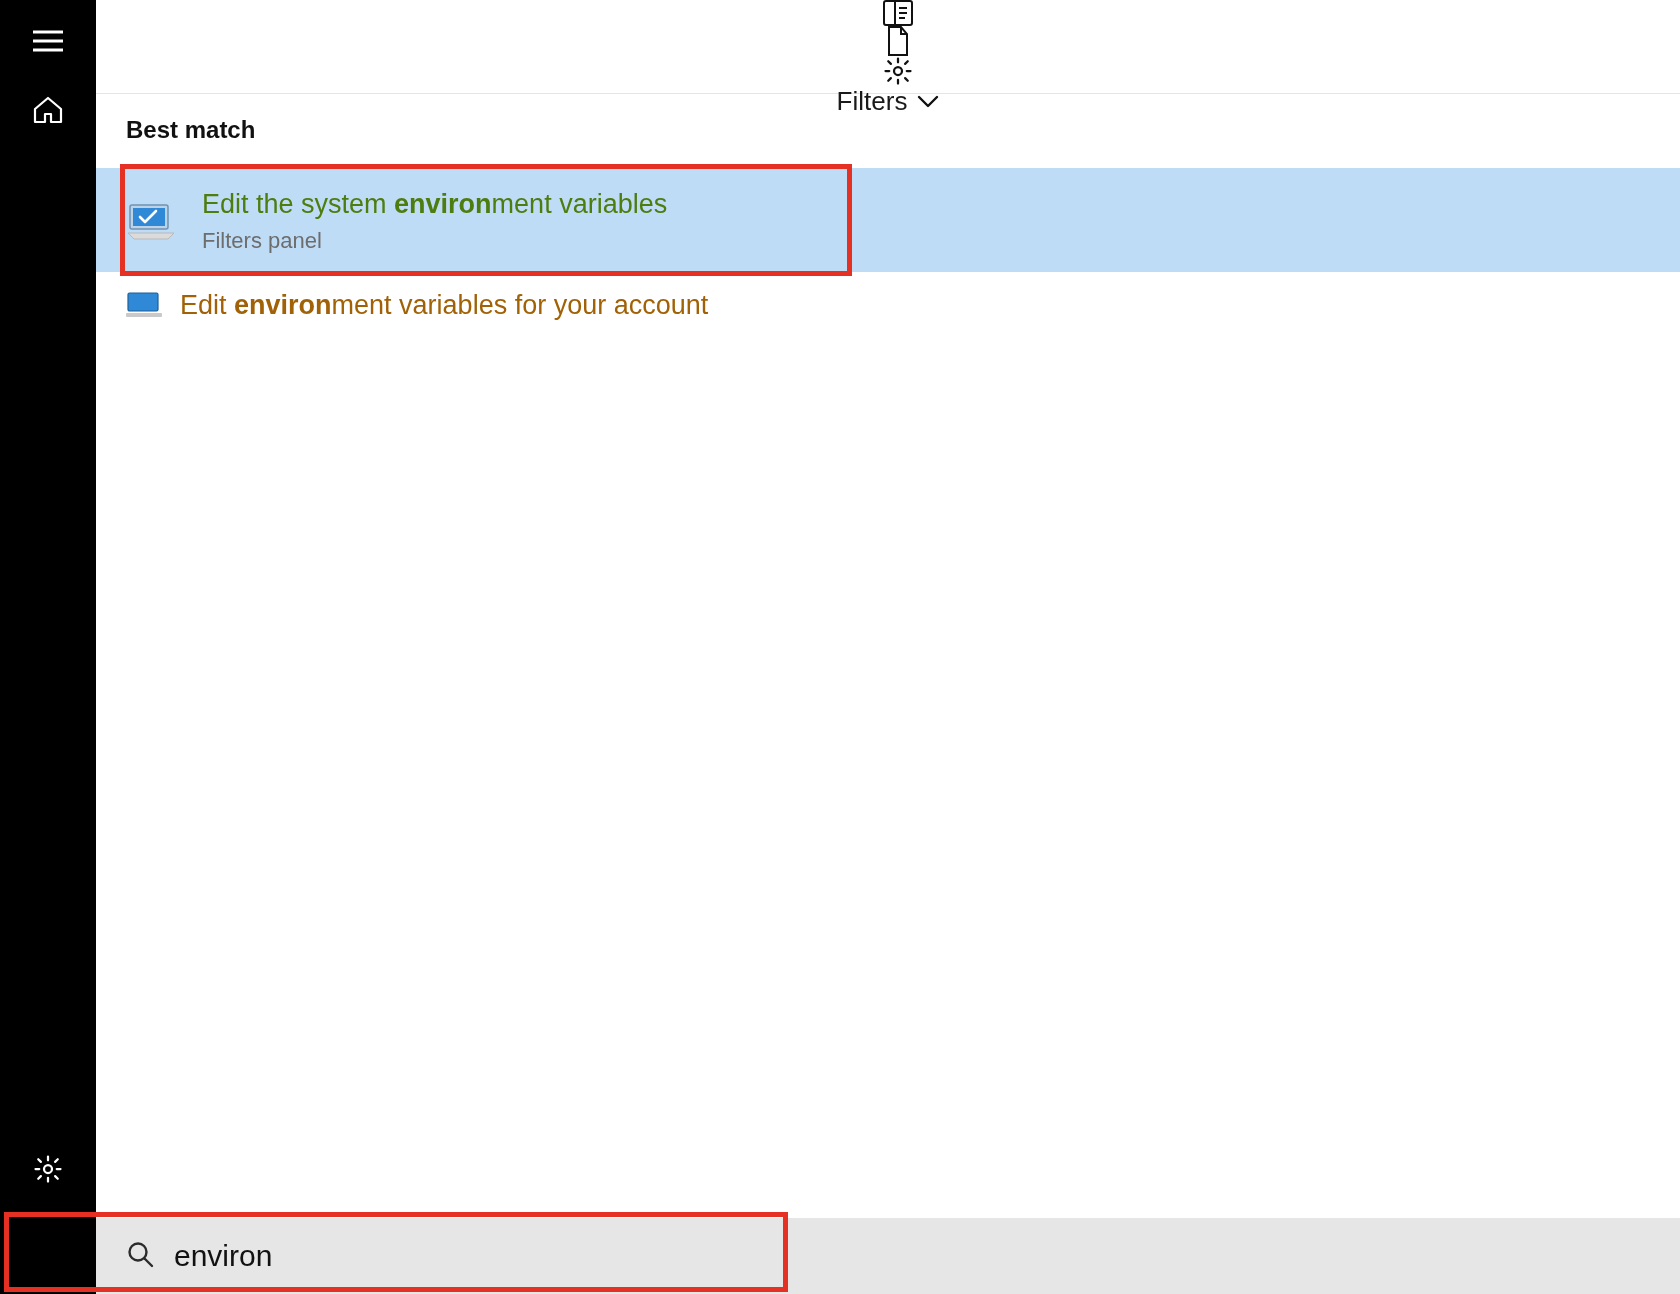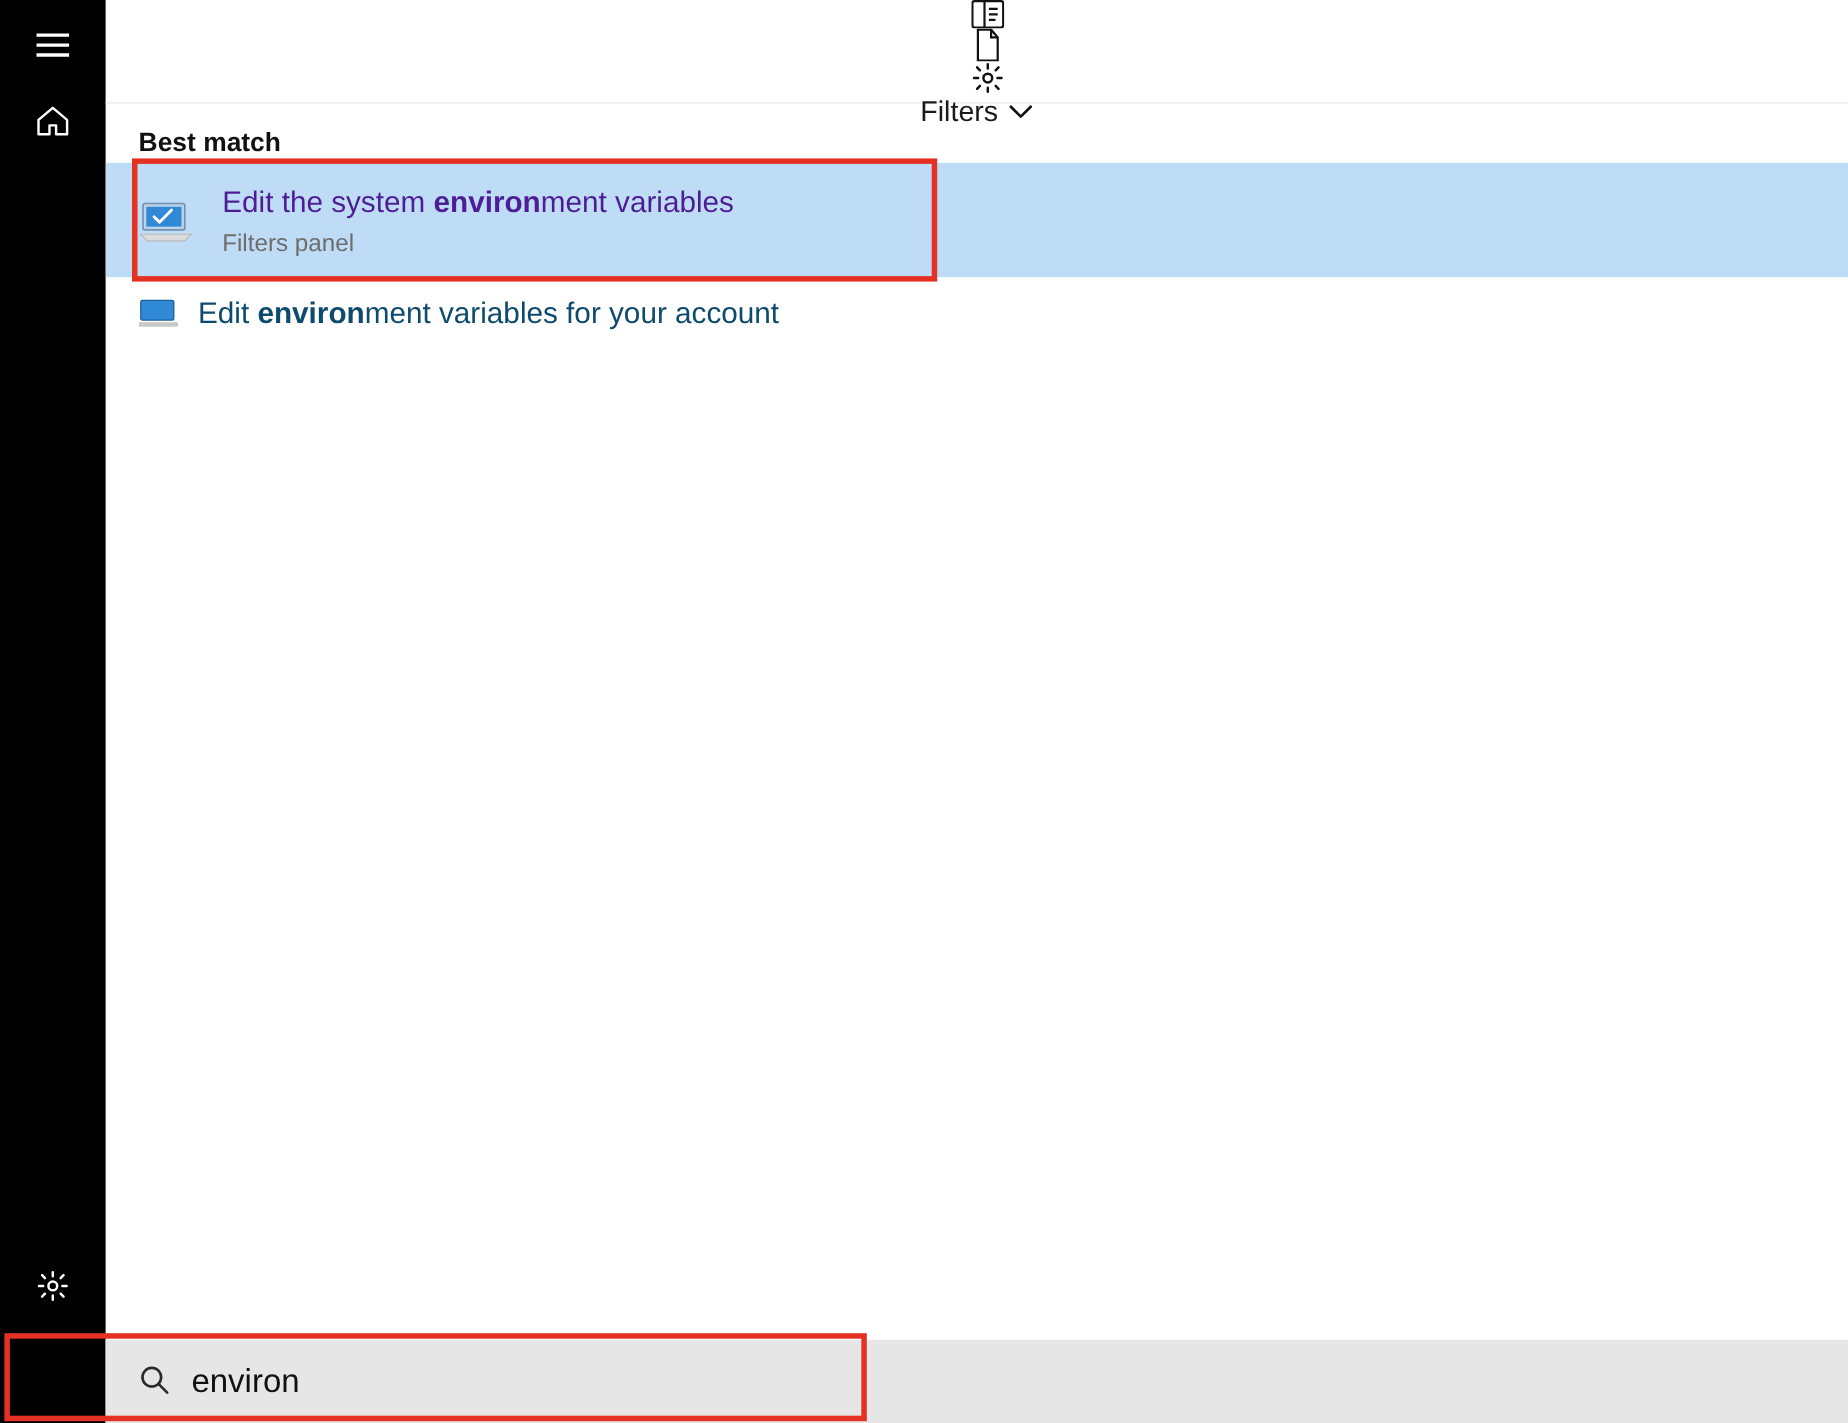--- a/index.html
+++ b/index.html
@@ -34,48 +34,48 @@
     flex-direction: column;
   }
   .filterbar .filter-icon { width: 30px; height: 30px; color: #000; display: flex; align-items: center; justify-content: center; cursor: pointer; }
   .filterbar .spacer1 { width: 64px; }
   .filterbar .spacer2 { width: 60px; }
   .filterbar .grow { flex: 1; }
   .filters-btn { display: flex; align-items: center; gap: 10px; font-size: 26px; color: #1a1a1a; cursor: pointer; padding-right: 20px; }
 
   
   .results { flex: 1; padding: 0; overflow: hidden; }
-  .section-header { font-size: 24px; font-weight: 600; color: #111; padding: 22px 0 4px 30px; }
+  .section-header { font-size: 24px; font-weight: 600; color: #111; padding: 22px 0 24px 30px; }
 
   .best-match-row {
     background: #bfdcf6;
     display: flex;
     align-items: center;
     padding: 18px 0 18px 30px;
     position: relative;
   }
   .best-match-highlight {
     position: absolute;
     left: 24px; top: -4px;
     width: 732px; height: calc(100% + 8px);
     border: 5px solid #e53123;
     pointer-events: none;
   }
   .result-icon { width: 50px; height: 40px; margin-right: 26px; flex-shrink: 0; }
-  .result-text .title { font-size: 27px; color: #4c1d95; line-height: 1.4; }
+  .result-text .title { font-size: 27px; color: #4d7c0f; line-height: 1.4; }
   .result-text .title b { font-weight: 700; }
   .result-text .subtitle { font-size: 22px; color: #6d6d6d; margin-top: 4px; }
 
   .settings-row {
     display: flex;
     align-items: center;
     padding: 18px 0 18px 30px;
   }
   .settings-row .result-icon { width: 36px; height: 30px; margin-right: 18px; }
-  .settings-row .title { font-size: 27px; color: #0c4a6e; }
+  .settings-row .title { font-size: 27px; color: #a16207; }
 
   
   .searchbar {
     height: 76px;
     background: #e6e6e6;
     display: flex;
     align-items: center;
     position: relative;
   }
   .searchbar .sb-icon { margin-left: 30px; margin-right: 20px; color: #2b2b2b; }

